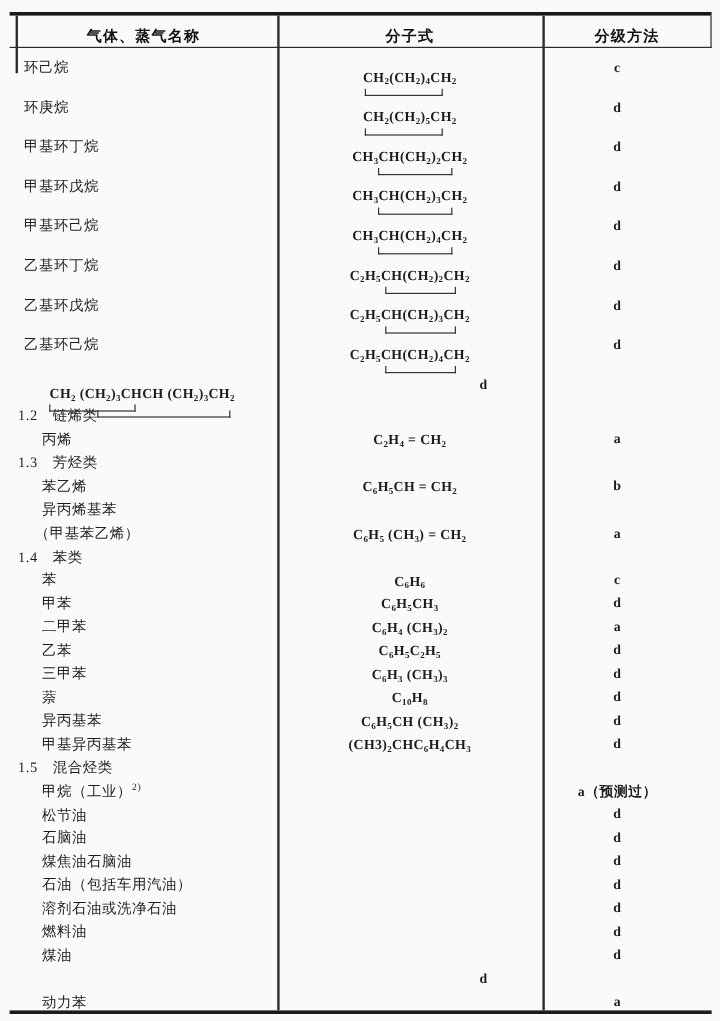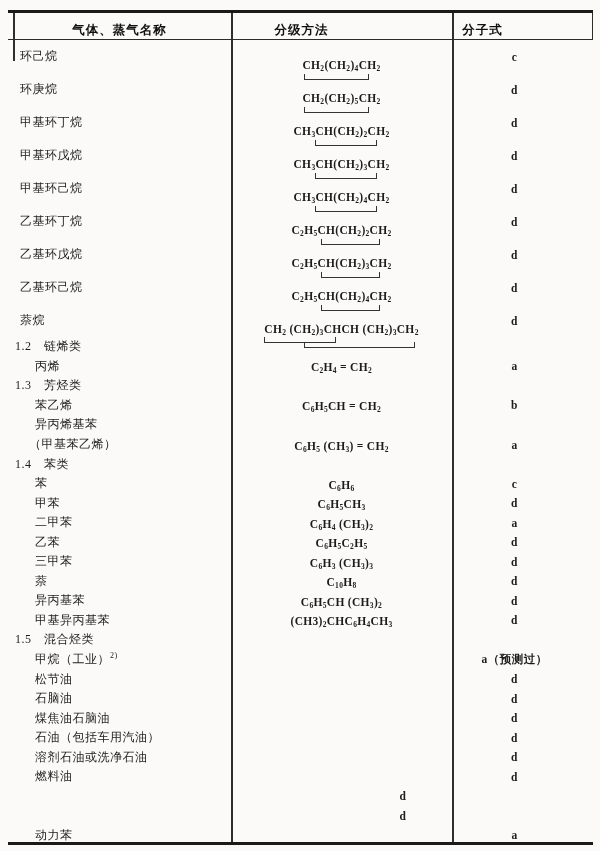--- a/index.html
+++ b/index.html
@@ -56,22 +56,22 @@
 <body>
 
 <div class="page">
   <div class="tbl">
     <div class="vline v1"></div>
     <div class="vline v2"></div>
     <div class="tick-left"></div>
     <div class="tick-right"></div>
     <div class="hrow">
       <div class="hc hc1">气体、蒸气名称</div>
+      <div class="hc hc2">分子式</div>
       <div class="hc hc3">分级方法</div>
-      <div class="hc hc2">分子式</div>
     </div>
     <div class="tbody">
         <div class="row tall">
           <div class="cell cell-n">
             <span class="nm tall">环己烷</span>
           </div>
           <div class="cell cell-f">
             <div class="fwrap ring-full"><span class="ftext">CH<sub>2</sub>(CH<sub>2</sub>)<sub>4</sub>CH<sub>2</sub></span><i class="br b1"></i></div>
           </div>
           <div class="cell cell-g">
@@ -149,23 +149,20 @@
             <span class="nm tall">乙基环己烷</span>
           </div>
           <div class="cell cell-f">
             <div class="fwrap ring-tail-e"><span class="ftext">C<sub>2</sub>H<sub>5</sub>CH(CH<sub>2</sub>)<sub>4</sub>CH<sub>2</sub></span><i class="br b1"></i></div>
           </div>
           <div class="cell cell-g">
             <span class="grade">d</span>
           </div>
         </div>
         <div class="row tall">
-          <div class="cell cell-n">
-            <span class="nm tall">萘烷</span>
-          </div>
           <div class="cell cell-f">
             <div class="fwrap ring-decalin"><span class="ftext">CH<sub>2</sub> (CH<sub>2</sub>)<sub>3</sub>CHCH (CH<sub>2</sub>)<sub>3</sub>CH<sub>2</sub></span><i class="br b1"></i><i class="br b2"></i></div>
           </div>
           <div class="cell cell-g">
             <span class="grade">d</span>
           </div>
         </div>
         <div class="row normal">
           <div class="cell cell-n">
             <span class="nm section">1.2　链烯类</span>
@@ -379,20 +376,23 @@
         <div class="row normal">
           <div class="cell cell-n">
             <span class="nm item">燃料油</span>
           </div>
           <div class="cell cell-f"></div>
           <div class="cell cell-g">
             <span class="grade">d</span>
           </div>
         </div>
         <div class="row normal">
+          <div class="cell cell-n">
+            <span class="nm item">煤油</span>
+          </div>
           <div class="cell cell-f"></div>
           <div class="cell cell-g">
             <span class="grade">d</span>
           </div>
         </div>
         <div class="row normal">
           <div class="cell cell-f"></div>
           <div class="cell cell-g">
             <span class="grade">d</span>
           </div>

